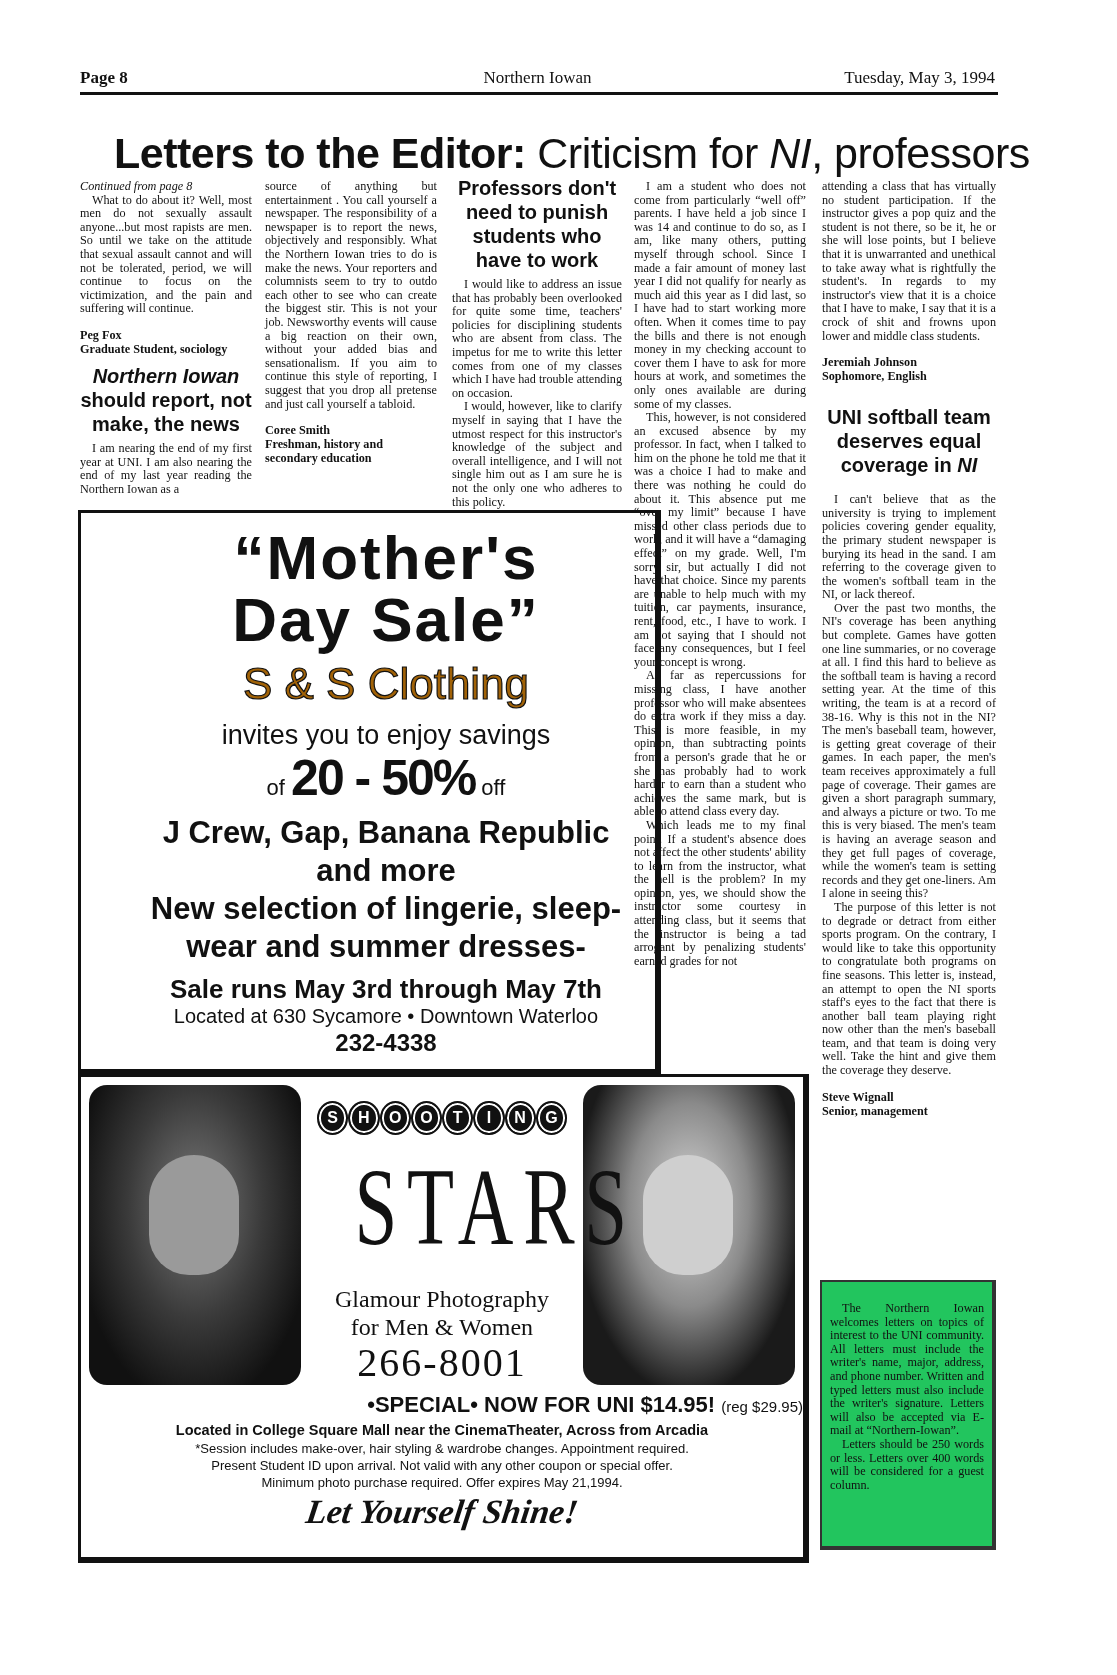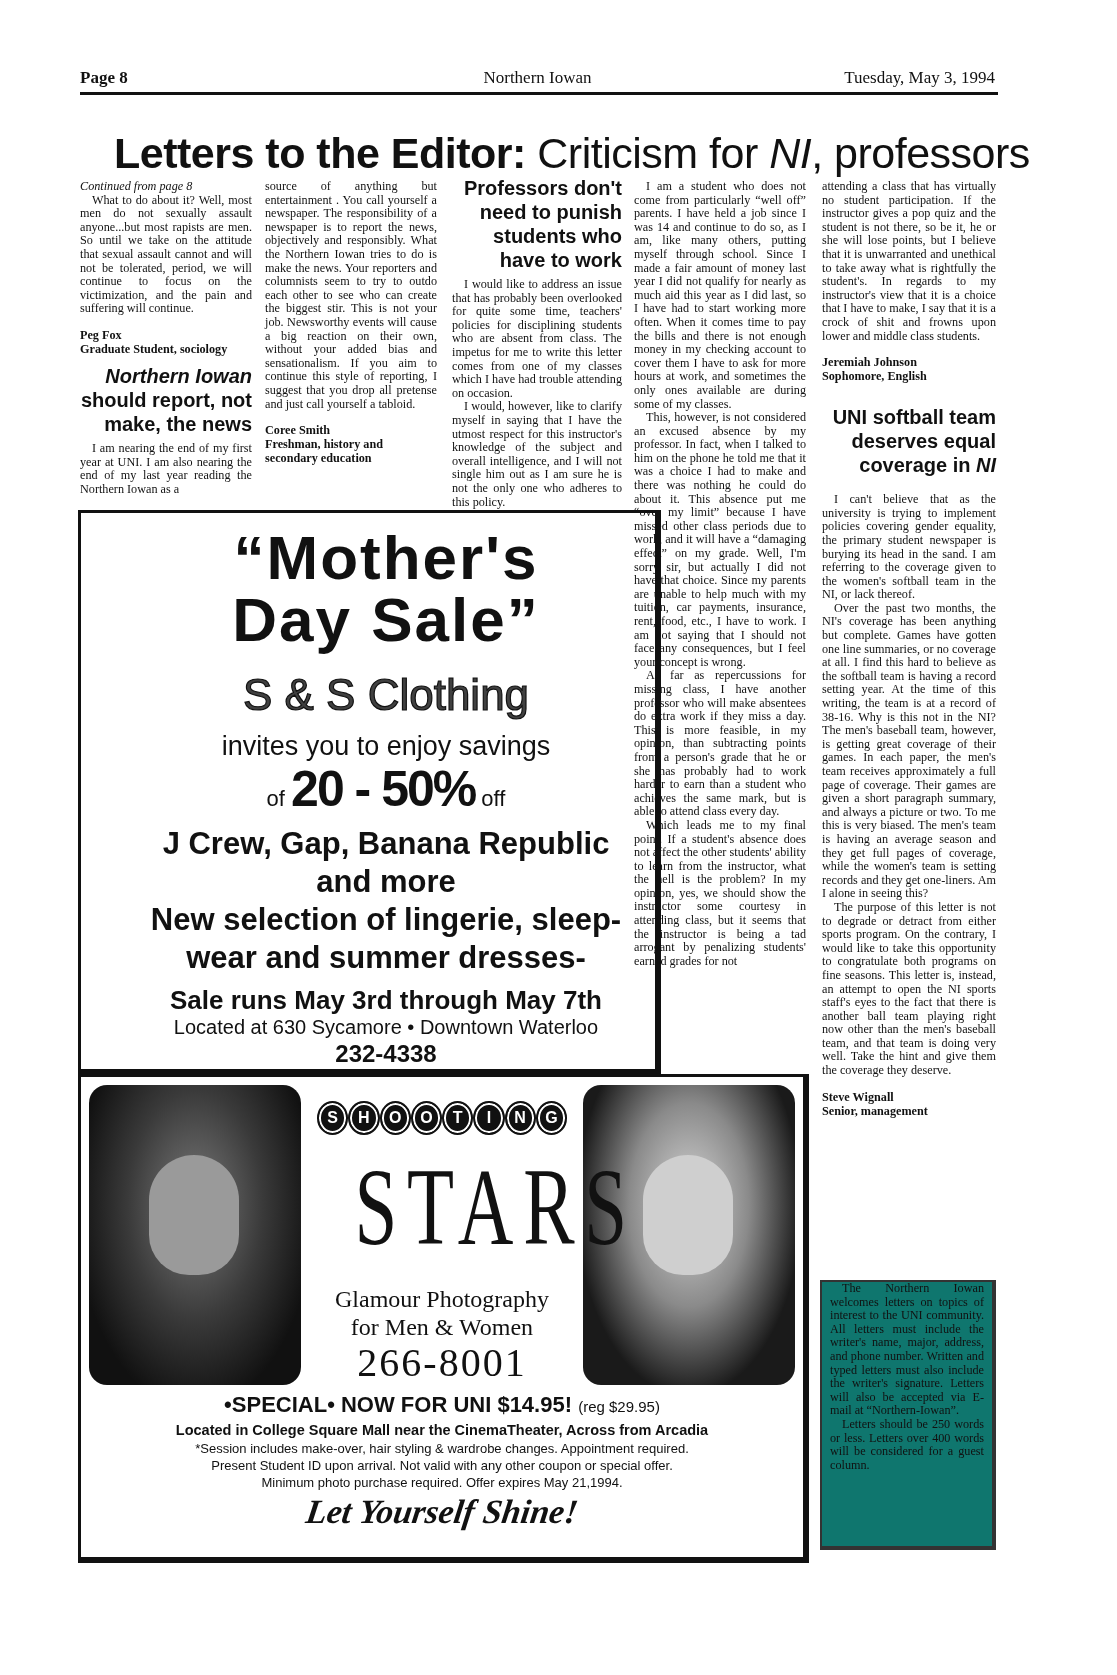--- a/index.html
+++ b/index.html
@@ -10,53 +10,53 @@
   .masthead .c{position:absolute;left:0;right:0;top:2px;text-align:center;}
   .masthead .r{position:absolute;right:0;top:2px;}
   .rule{left:80px;top:92px;width:918px;height:3px;background:#111;}
   .headline{left:78px;top:128px;width:930px;font-family:"Liberation Sans",sans-serif;font-size:43px;line-height:50px;letter-spacing:-0.5px;white-space:nowrap;margin-left:36px;}
   .headline b{font-weight:bold;}
   .col{position:absolute;font-size:12.2px;line-height:13.6px;text-align:justify;}
   .col p{margin:0;text-indent:12px;}
   .col p.noi{text-indent:0;}
   .cont{font-style:italic;}
   .sig{font-weight:bold;margin-top:12px !important;text-indent:0 !important;text-align:left;line-height:14px;}
-  .subhead{font-family:"Liberation Sans",sans-serif;font-weight:bold;font-size:20px;line-height:24px;margin:8px 0 6px 0;text-align:right;}
+  .subhead{font-family:"Liberation Sans",sans-serif;font-weight:bold;font-size:20px;line-height:24px;margin:8px 0 6px 0;text-align:center;}
   .subhead i{font-style:italic;}
   
   .ad1{left:78px;top:510px;width:538px;height:556px;border:3px solid #111;border-right-width:6px;border-bottom-width:6px;text-align:center;font-family:"Liberation Sans",sans-serif;padding-left:36px;}
   .ad1 .big{font-weight:900;font-size:62px;line-height:62px;letter-spacing:2px;}
-  .ad1 .outline{font-size:44px;line-height:56px;color:#404040;-webkit-text-stroke:1.2px #111;margin-top:16px;}
+  .ad1 .outline{font-size:44px;line-height:56px;color:#a16207;-webkit-text-stroke:1.2px #111;margin-top:5px;}
   .ad1 .invite{font-size:27px;line-height:34px;margin-top:6px;}
   .ad1 .pct{font-size:22px;line-height:52px;}
   .ad1 .pct b{font-family:"Liberation Sans",sans-serif;font-size:50px;font-weight:bold;letter-spacing:-2px;}
   .ad1 .brands{font-weight:bold;font-size:31px;line-height:38px;}
   .ad1 .runs{font-weight:bold;font-size:26px;line-height:30px;margin-top:8px;}
   .ad1 .loc{font-size:20px;line-height:24px;}
   .ad1 .phone{font-weight:bold;font-size:24px;line-height:30px;}
   
   .ad2{left:78px;top:1074px;width:722px;height:480px;border:3px solid #111;border-right-width:6px;border-bottom-width:6px;}
   .photo{position:absolute;top:8px;width:212px;height:300px;border-radius:18px;background:radial-gradient(ellipse at 50% 40%,#7a7a7a 0%,#3a3a3a 45%,#111 80%);}
   .photo.l{left:8px;}
   .photo.r{right:8px;background:radial-gradient(ellipse at 50% 40%,#d8d8d8 0%,#8a8a8a 40%,#1a1a1a 75%);}
   .photo .face{position:absolute;left:60px;top:70px;width:90px;height:120px;border-radius:45px 45px 40px 40px;background:#9a9a9a;}
   .photo.r .face{background:#cfcfcf;}
   .shoot{position:absolute;left:236px;top:24px;width:250px;display:flex;justify-content:space-between;}
   .shoot span{width:30px;height:30px;border-radius:50%;background:#111;color:#fff;font-family:"Liberation Sans",sans-serif;font-weight:bold;font-size:16px;line-height:30px;text-align:center;border:2px solid #111;box-shadow:inset 0 0 0 2px #fff;}
   .stars{position:absolute;left:236px;top:70px;width:250px;font-family:"Liberation Serif",serif;font-size:110px;line-height:120px;text-align:center;letter-spacing:14px;transform:scaleX(0.7);transform-origin:center;}
   .glam{position:absolute;left:220px;top:208px;width:282px;text-align:center;font-family:"Liberation Serif",serif;font-size:24px;line-height:28px;}
   .ph2{position:absolute;left:220px;top:264px;width:282px;text-align:center;font-family:"Liberation Serif",serif;font-weight:normal;font-size:40px;line-height:44px;letter-spacing:2px;}
   .ad2 .bottom{position:absolute;left:0;right:0;top:315px;text-align:center;font-family:"Liberation Sans",sans-serif;}
-  .special{font-weight:bold;font-size:22px;line-height:26px;}
+  .special{font-weight:bold;font-size:22px;line-height:26px;text-align:right;}
   .special small{font-weight:normal;font-size:15px;}
   .located{font-weight:bold;font-size:14.5px;line-height:20px;}
   .fine{font-size:13px;line-height:17px;}
   .shine{font-family:"Liberation Serif",serif;font-style:italic;font-weight:bold;font-size:34px;line-height:42px;transform:skewX(-8deg);}
   
-  .colophon{left:820px;top:1280px;width:176px;height:270px;border:2px solid #333;border-right-width:4px;border-bottom-width:4px;background:#0f766e;padding:0 8px;box-sizing:border-box;font-size:12.2px;line-height:13.6px;text-align:justify;}
+  .colophon{left:820px;top:1280px;width:176px;height:270px;border:2px solid #333;border-right-width:4px;border-bottom-width:4px;background:#22c55e;padding:20px 8px;box-sizing:border-box;font-size:12.2px;line-height:13.6px;text-align:justify;}
   .colophon p{margin:0;text-indent:12px;}
 </style>
 </head>
 <body>
 
 <div class="abs masthead">
   <span class="l">Page 8</span>
   <span class="c">Northern Iowan</span>
   <span class="r">Tuesday, May 3, 1994</span>
 </div>

